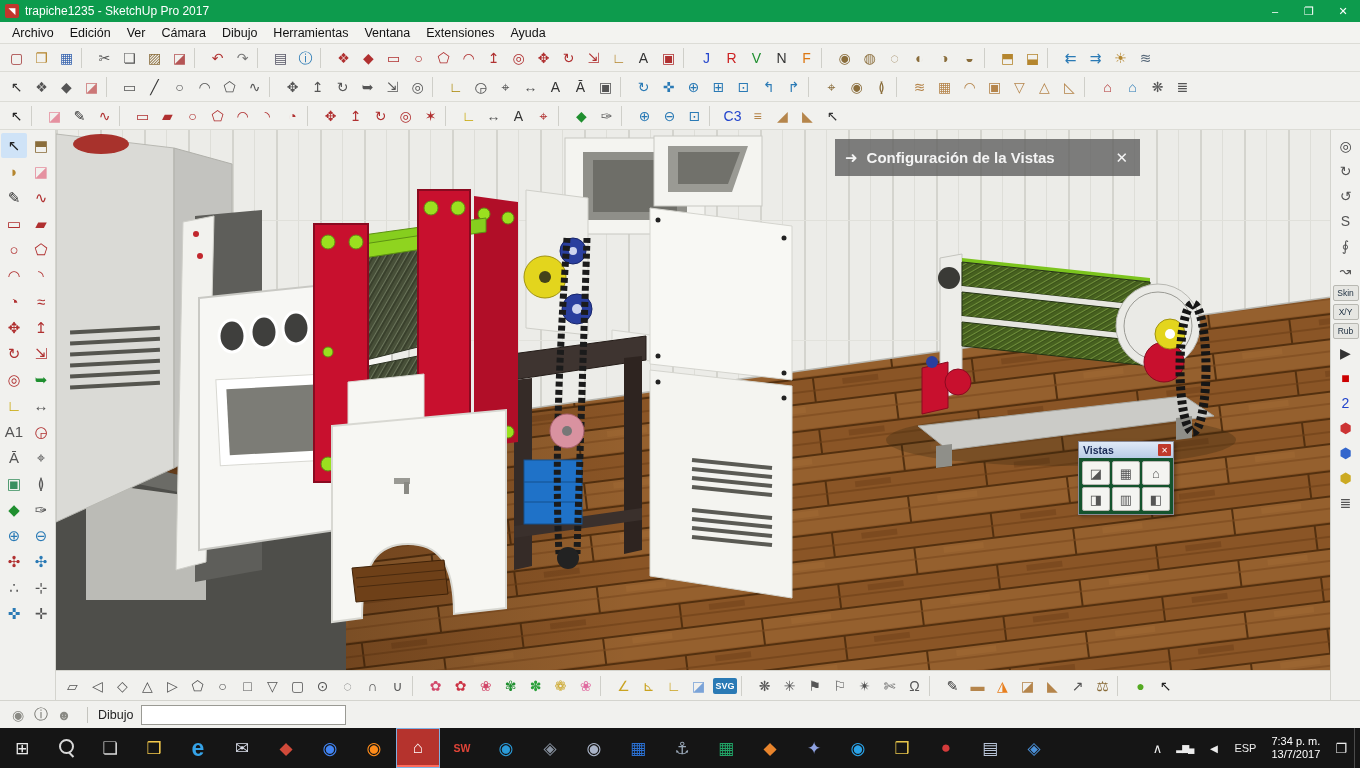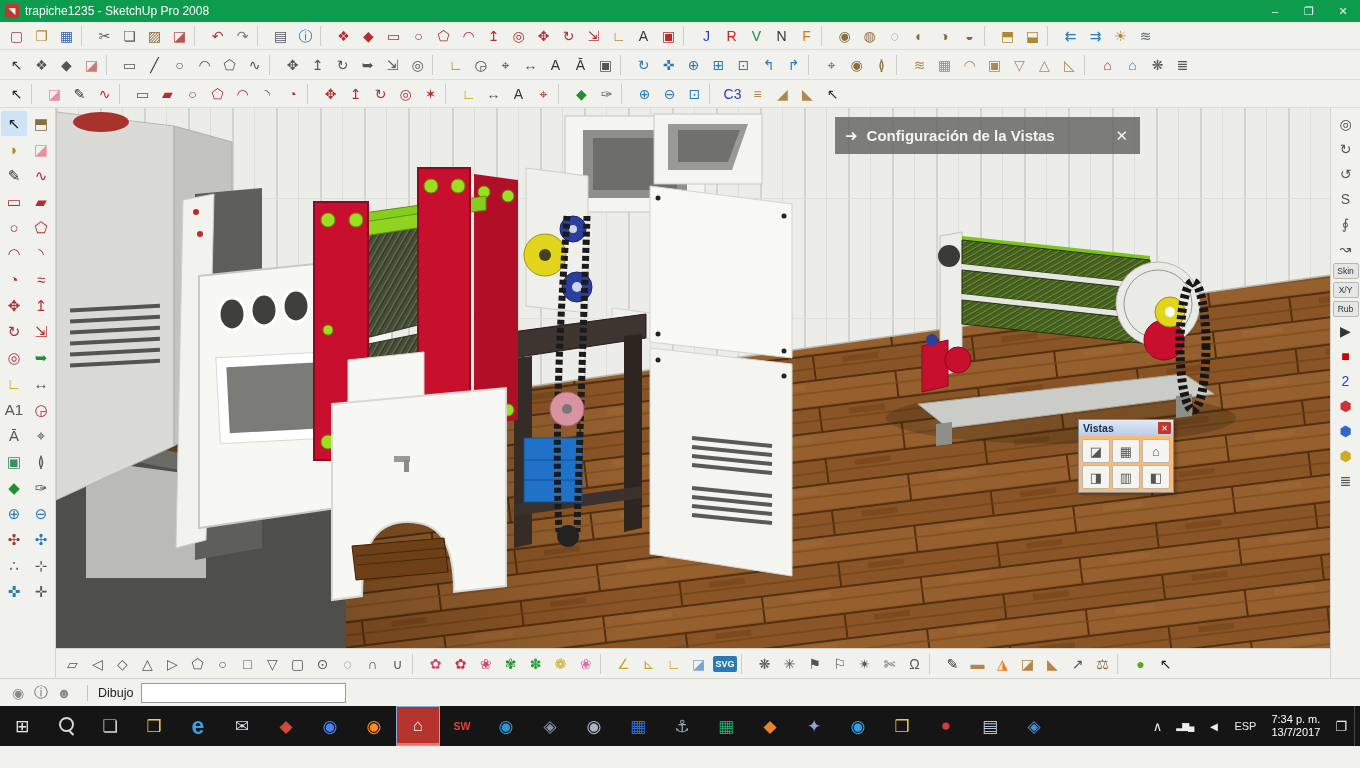--- a/index.html
+++ b/index.html
@@ -34,21 +34,21 @@
   .rt-icon{width:24px;height:22px;min-height:22px;display:flex;align-items:center;justify-content:center;font-size:14px;line-height:1}
   .rt-text{width:26px;font-size:8.5px;background:#e6e6e2;border:1px solid #b8b8b2;border-radius:2px;text-align:center;padding:2px 0;color:#234}
 
   
   .notif{position:absolute;left:779px;top:9px;width:305px;height:37px;background:rgba(92,92,92,0.78);display:flex;align-items:center;color:#f4f4f4;padding:0 10px;gap:9px}
   .notif .txt{font-size:15px;font-weight:bold;flex:1;white-space:nowrap}
   .notif .arrow{font-size:15px}
   .notif .close{font-size:15px;padding:0 2px}
 
   
-  .vistas{position:absolute;left:1022px;top:311px;width:96px;background:#fdba74;border:1px solid #8a8a96;box-shadow:2px 2px 4px rgba(0,0,0,.3)}
+  .vistas{position:absolute;left:1022px;top:311px;width:96px;background:#14532d;border:1px solid #8a8a96;box-shadow:2px 2px 4px rgba(0,0,0,.3)}
   .vistas-title{height:16px;background:linear-gradient(#dfe9f7,#b9cce6);display:flex;align-items:center;font-size:10.5px;font-weight:bold;color:#1a2a55;padding-left:4px}
   .vistas-close{margin-left:auto;width:13px;height:12px;background:#c0392b;color:#fff;font-size:8px;display:flex;align-items:center;justify-content:center;margin-right:2px;border-radius:1px}
   .vistas-body{display:grid;grid-template-columns:repeat(3,1fr);gap:2px;padding:3px}
   .vw-btn{height:24px;background:#f4f4f1;border:1px solid #b8b8b2;display:flex;align-items:center;justify-content:center;font-size:13px;color:#555;border-radius:2px}
 
   
   .bottom-tb{height:30px;background:#F1F1EE;border-top:1px solid #D4D4CE;display:flex;align-items:center;padding:0 4px;overflow:hidden}
   .svg-badge{min-width:24px;height:16px;background:#2a7ab5;color:#fff;font-size:9px;font-weight:bold;display:inline-flex;align-items:center;justify-content:center;border-radius:2px;margin:0 2px}
 
   
@@ -75,26 +75,37 @@
   .tray-clock{display:flex;flex-direction:column;align-items:flex-end;font-size:11px;line-height:13px;color:#fff;padding:0 8px}
   .show-desktop{width:6px;height:40px;border-left:1px solid #4a4a4a;padding:0 !important}
 </style>
 </head>
 <body>
 
 <div class="window">
 
   <div class="titlebar">
     <span class="app-icon">◥</span>
-    <span class="title">trapiche1235 - SketchUp Pro 2008</span>
+    <span class="title">trapiche1235 - SketchUp Pro 2017</span>
     <span class="win-btn">–</span>
     <span class="win-btn">❐</span>
     <span class="win-btn">✕</span>
   </div>
 
+  <div class="menubar">
+      <span class="menu-item">Archivo</span>
+      <span class="menu-item">Edición</span>
+      <span class="menu-item">Ver</span>
+      <span class="menu-item">Cámara</span>
+      <span class="menu-item">Dibujo</span>
+      <span class="menu-item">Herramientas</span>
+      <span class="menu-item">Ventana</span>
+      <span class="menu-item">Extensiones</span>
+      <span class="menu-item">Ayuda</span>
+    </div>
 
   <div class="tbrow tbrow1">
       <span class="tb-icon" style="color: rgb(163, 59, 59);">▢</span>
       <span class="tb-icon" style="color: rgb(181, 134, 46);">❐</span>
       <span class="tb-icon" style="color: rgb(58, 102, 176);">▦</span>
       <span class="tb-sep"></span>
       <span class="tb-icon" style="color: rgb(85, 85, 85);">✂</span>
       <span class="tb-icon" style="color: rgb(85, 85, 85);">❏</span>
       <span class="tb-icon" style="color: rgb(138, 109, 59);">▨</span>
       <span class="tb-icon" style="color: rgb(181, 85, 85);">◪</span>

